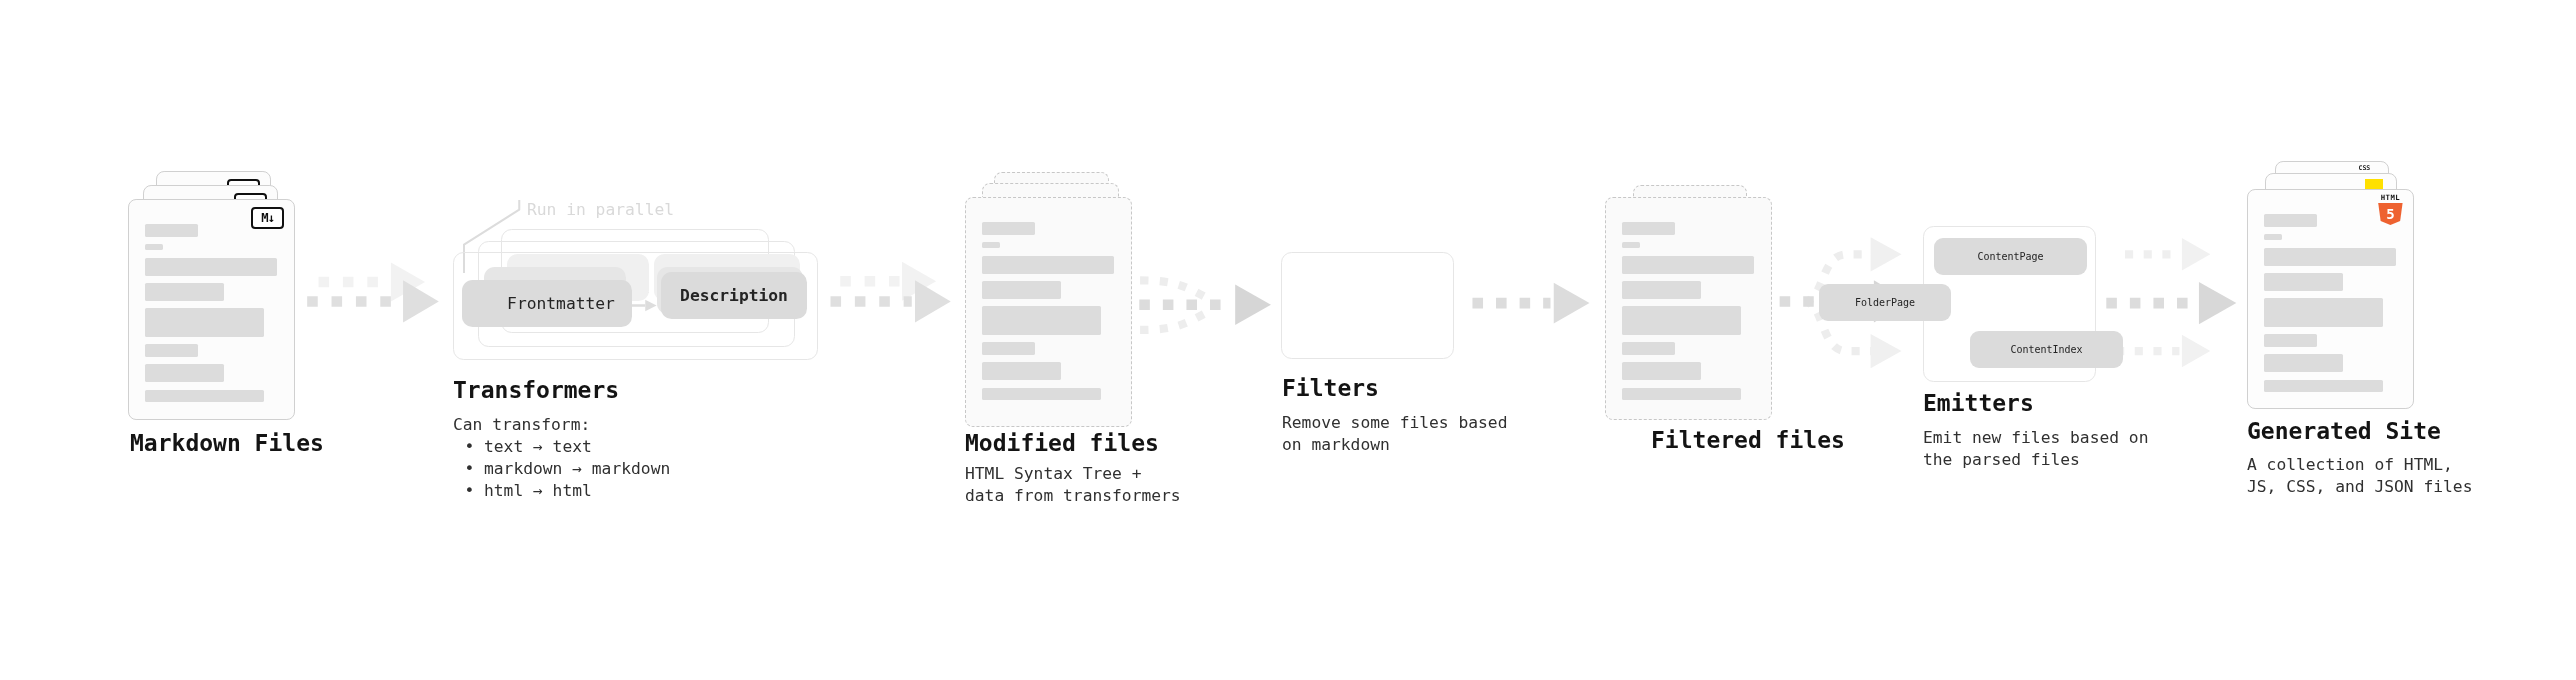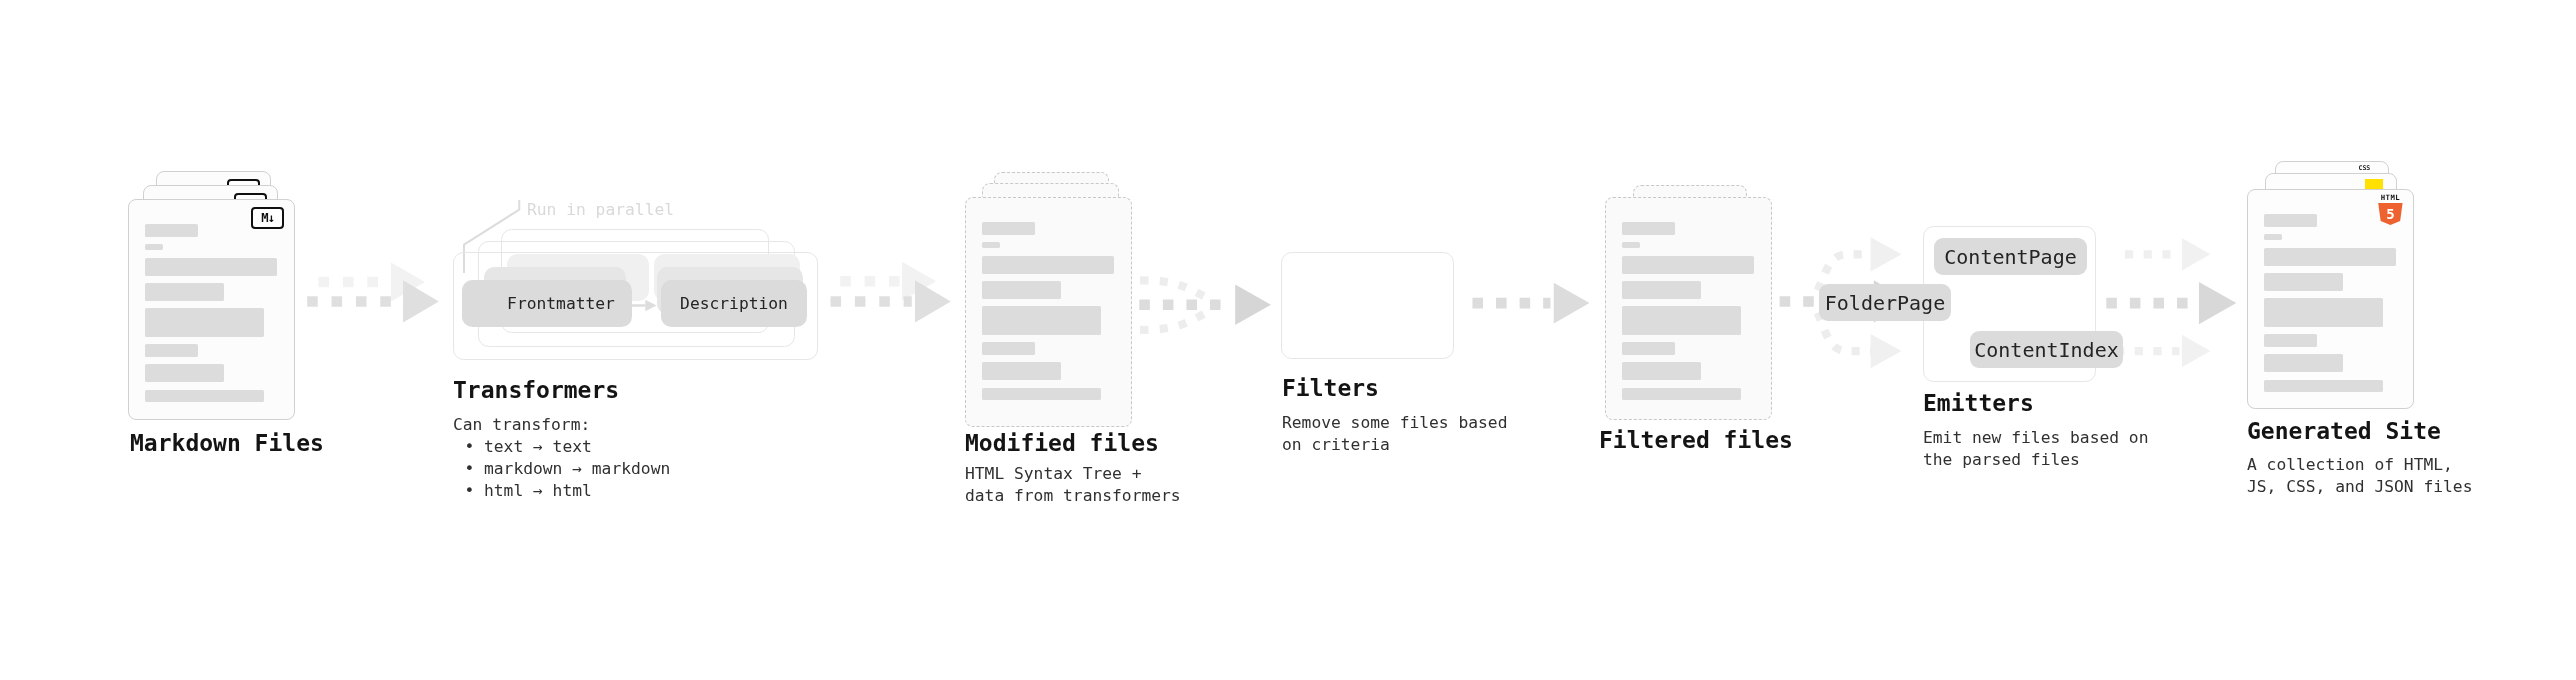--- a/index.html
+++ b/index.html
@@ -28,21 +28,21 @@
   .css-icon{position:absolute;top:3.3px;right:14.6px;text-align:center;}
   .css-word{font-size:6.5px;font-weight:bold;color:#222;line-height:6.5px;}
   .css-bar{width:18px;height:2.8px;background:#2f6bf0;margin-top:1.2px;}
 
   
   .outline{position:absolute;border:1.6px solid #e6e6e6;border-radius:10.6px;box-sizing:border-box;background:transparent;}
   .pill{position:absolute;display:flex;align-items:center;justify-content:center;font-size:16.3px;color:#242424;
         border-radius:10.6px;background:#dbdbdb;white-space:nowrap;}
   .pill.b1{background:#e6e6e6;}
   .pill.b2{background:#f0f0f0;}
-  .epill{font-size:20px;border-radius:9px;}
+  .epill{font-size:10px;border-radius:9px;}
 
   
   .stage-label{position:absolute;font-size:23px;font-weight:bold;color:#141414;white-space:nowrap;}
   .stage-desc{position:absolute;font-size:16.3px;line-height:22px;color:#303030;white-space:nowrap;}
   .bullet{padding-left:11.4px;}
   .annotation{position:absolute;font-size:16.3px;color:#d9d9d9;white-space:nowrap;}
 </style>
 </head>
 <body>
 
@@ -130,21 +130,21 @@
   <div class="outline" style="left:501px;top:229px;width:268px;height:104px;"></div>
   <div class="outline" style="left:478px;top:241px;width:317px;height:106px;"></div>
   <div class="outline" style="left:453px;top:252px;width:365px;height:108px;"></div>
 
   <div class="pill b2" style="left:507px;top:254px;width:142px;height:47px;"></div>
   <div class="pill b1" style="left:484px;top:267px;width:142px;height:47px;"></div>
   <div class="pill" style="left:462px;top:280px;width:142px;height:47px;padding-left:28px;">Frontmatter</div>
 
   <div class="pill b2" style="left:654px;top:254px;width:146px;height:47px;"></div>
   <div class="pill b1" style="left:657px;top:267px;width:146px;height:47px;"></div>
-  <div class="pill" style="left:661px;top:280px;width:146px;height:47px;">Description</div>
+  <div class="pill" style="left:661px;top:272px;width:146px;height:47px;font-weight:bold;">Description</div>
 
   <div class="stage-label" style="left:453px;top:377px;">Transformers</div>
   <div class="stage-desc" style="left:453px;top:414px;">
     <div>Can transform:</div>
     <div class="bullet">• text → text</div>
     <div class="bullet">• markdown → markdown</div>
     <div class="bullet">• html → html</div>
   </div>
 
   <div class="doc dashed" style="left:994px;top:172px;width:115px;height:49px;"></div>
@@ -162,35 +162,35 @@
   <div class="stage-label" style="left:965px;top:430px;">Modified files</div>
   <div class="stage-desc" style="left:965px;top:463px;">
     <div>HTML Syntax Tree +</div>
     <div>data from transformers</div>
   </div>
 
   <div class="outline" style="left:1281px;top:252px;width:173px;height:107px;"></div>
   <div class="stage-label" style="left:1282px;top:375px;">Filters</div>
   <div class="stage-desc" style="left:1282px;top:412px;">
     <div>Remove some files based</div>
-    <div>on criteria</div>
+    <div>on markdown</div>
   </div>
 
   <div class="doc dashed" style="left:1633px;top:185px;width:114px;height:49px;"></div>
   <div class="doc dashed has-skel" style="left:1605px;top:197px;width:167px;height:223px;">
       <div class="skel" style="width: 53px; height: 12.2px;"></div>
       <div class="skel" style="width: 18px; height: 6.5px;"></div>
       <div class="skel" style="width: 132px; height: 18px;"></div>
       <div class="skel" style="width: 79px; height: 18px;"></div>
       <div class="skel" style="width: 119px; height: 28.4px;"></div>
       <div class="skel" style="width: 53px; height: 13px;"></div>
       <div class="skel" style="width: 79px; height: 18px;"></div>
       <div class="skel" style="width: 119px; height: 12.2px;"></div>
     </div>
-  <div class="stage-label" style="left:1599px;top:427px;">Filtered files</div>
+  <div class="stage-label" style="left:1651px;top:427px;">Filtered files</div>
 
   <div class="outline" style="left:1923px;top:226px;width:173px;height:156px;"></div>
   <div class="pill epill" style="left:1934px;top:238px;width:153px;height:37px;">ContentPage</div>
   <div class="pill epill" style="left:1819px;top:284px;width:132px;height:37px;">FolderPage</div>
   <div class="pill epill" style="left:1934px;top:331px;width:153px;height:37px;margin-left:36px;">ContentIndex</div>
   <div class="stage-label" style="left:1923px;top:390px;">Emitters</div>
   <div class="stage-desc" style="left:1923px;top:427px;">
     <div>Emit new files based on</div>
     <div>the parsed files</div>
   </div>

